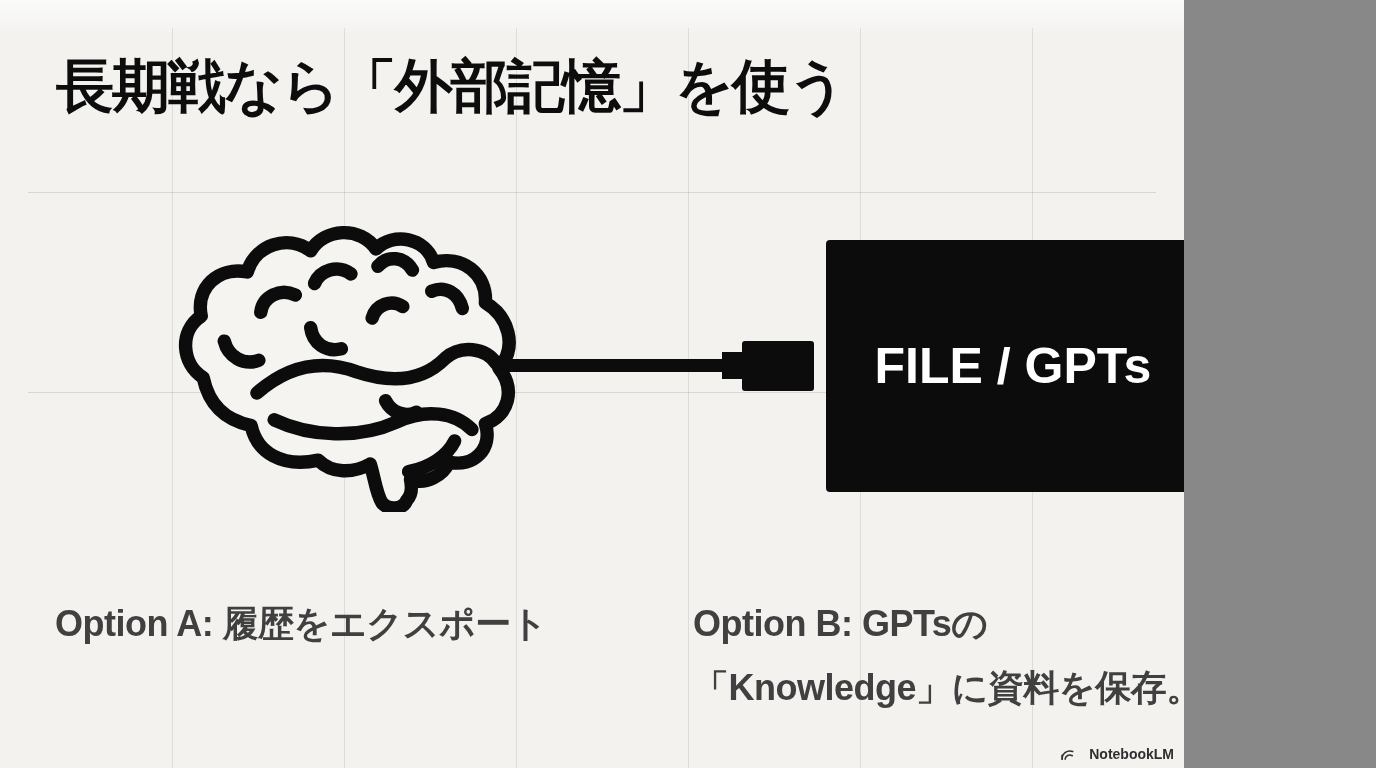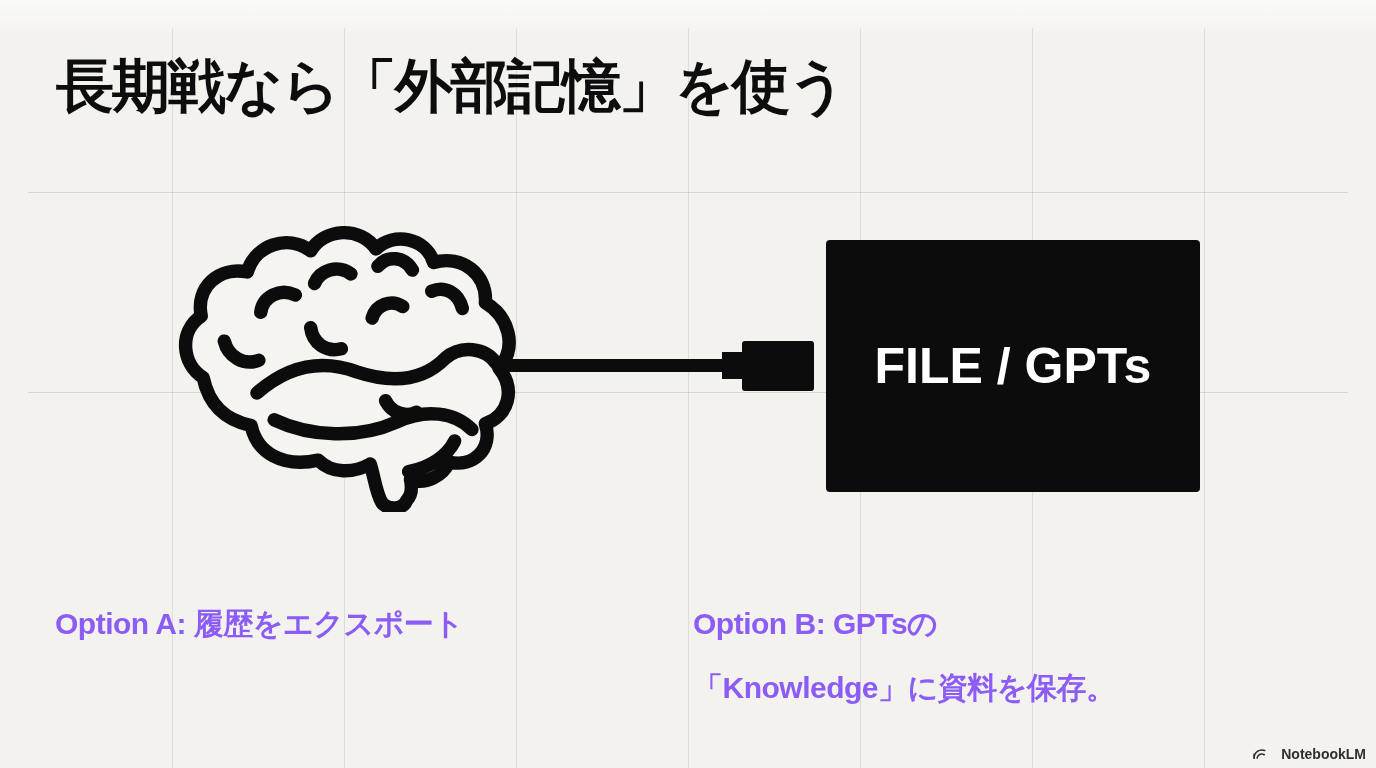--- a/index.html
+++ b/index.html
@@ -1,18 +1,18 @@
 <!DOCTYPE html>
 <html><head>
 <meta charset="utf-8">
 <style>
   html,body { margin:0; padding:0; background:#888; }
   .slide {
     position:relative;
-    width:1376px; height:768px;
+    width:1184px; height:768px;
     background:#f3f2ef;
     overflow:hidden;
     font-family:"Liberation Sans", sans-serif;
   }
   .slide::before {
     content:'';
     position:absolute; top:0; left:0; right:0; height:34px;
     background:linear-gradient(180deg, #fbfbfa, rgba(251,251,250,0));
     pointer-events:none;
   }
@@ -36,29 +36,29 @@
     position:absolute; left:826px; top:240px; width:374px; height:252px;
     background:#0c0c0c; border-radius:4px;
     display:flex; align-items:center; justify-content:center;
   }
   .memory-box .label {
     color:#ffffff; font-size:50px; font-weight:bold; white-space:nowrap;
   }
 
   .option {
     position:absolute;
-    font-size:30px; font-weight:bold; color:#8b5cf6;
+    font-size:36px; font-weight:bold; color:#404040;
     line-height:64px; letter-spacing:-0.5px; white-space:nowrap;
   }
   .option-a { left:55px;  top:592px; }
   .option-b { left:693px; top:592px; }
 
   .watermark {
     position:absolute; right:10px; bottom:6px;
-    display:flex; align-items:flex-start; gap:12px;
+    display:flex; align-items:flex-end; gap:12px;
     color:#2f2f2f; font-size:14px; font-weight:bold;
   }
   .watermark svg { display:block; }
 </style>
 </head>
 <body>
 
 <div class="slide">
 
   <div class="vline" style="left:172px"></div>

